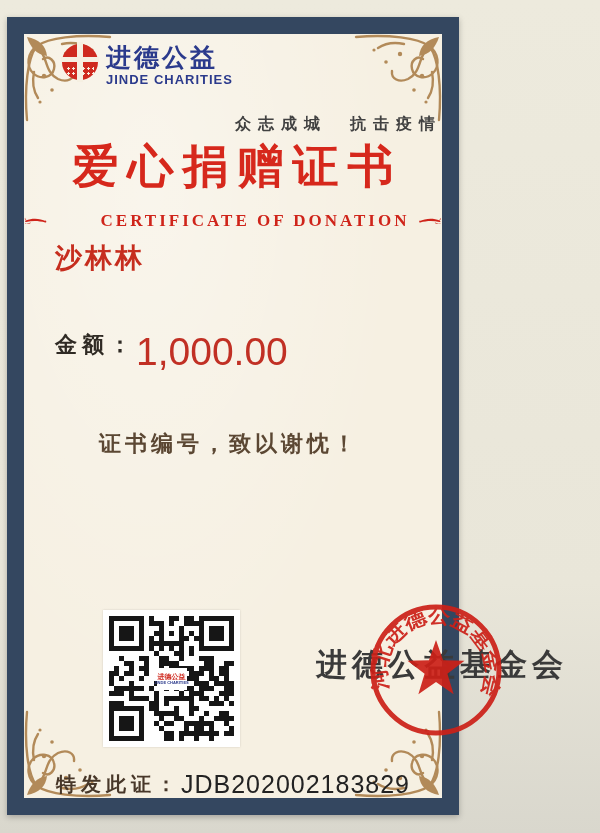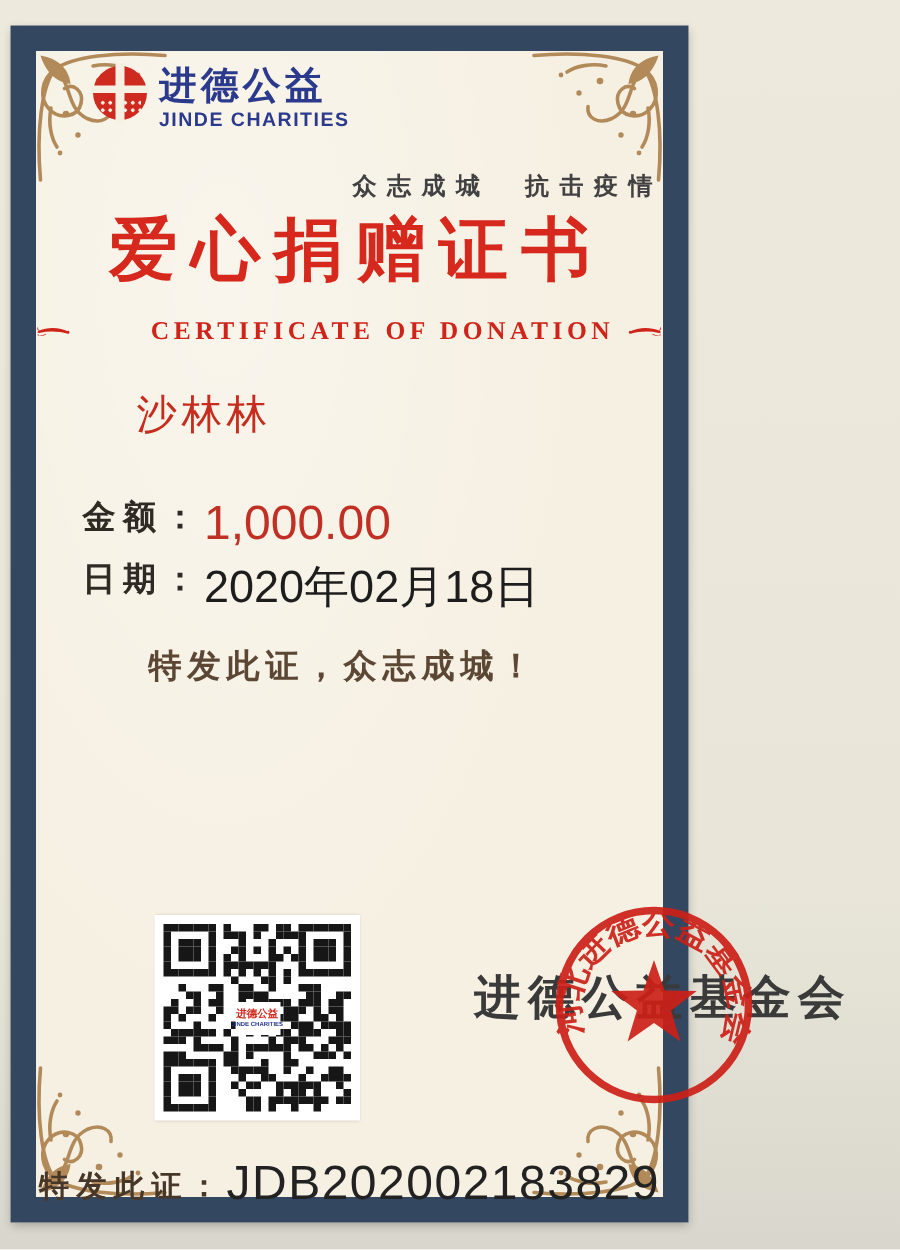--- a/index.html
+++ b/index.html
@@ -38,29 +38,29 @@
       font-size:16px;color:#414141;letter-spacing:7px;}
   .title{position:absolute;left:0;width:100%;top:102px;text-align:center;
       font-family:"Liberation Serif","DejaVu Serif",serif;font-weight:bold;
       font-size:46px;color:#d6281c;letter-spacing:9px;text-indent:9px;}
 
   .divider{position:absolute;left:0;width:100%;top:170px;display:flex;
       justify-content:center;align-items:center;gap:10px;}
   .divider-text{font-family:"Liberation Serif","DejaVu Serif",serif;font-weight:bold;
       font-size:17px;color:#cf241a;letter-spacing:3px;white-space:nowrap;margin-left:44px;}
 
-  .recipient{position:absolute;left:31px;top:224px;font-size:27px;font-weight:normal;
-      color:#c62d1e;letter-spacing:3px;margin-left:36px;}
+  .recipient{position:absolute;left:31px;top:206px;font-size:27px;font-weight:bold;
+      color:#c62d1e;letter-spacing:3px;}
 
   .field-row{position:absolute;left:31px;display:flex;align-items:flex-start;}
   .row-amount{top:296px;}
   .row-date{top:337px;}
   .field-label{font-family:"Liberation Serif","DejaVu Serif",serif;font-weight:600;
       font-size:22px;color:#2f2a24;letter-spacing:5px;}
-  .amount-value{font-size:32px;color:#c13024;}
+  .amount-value{font-size:39px;color:#c13024;}
   .date-value{font-size:30px;color:#1d1d1d;}
 
   .body-text{position:absolute;left:31px;right:28px;top:388px;
       font-family:"Liberation Serif","DejaVu Serif",serif;font-weight:600;
       font-size:22px;color:#5b4733;letter-spacing:4px;line-height:44px;
       text-align:justify;}
   .body-text p{margin:0;text-indent:2em;}
 
   .qr{position:absolute;left:79px;top:576px;width:137px;height:137px;background:#ffffff;
       box-sizing:border-box;padding:6px;box-shadow:0 0 2px rgba(0,0,0,.15);}
@@ -74,21 +74,21 @@
   .qr-logo .mini-en{font-size:4px;font-weight:bold;color:#2b3a8c;line-height:4px;white-space:nowrap;}
 
   .org-name{position:absolute;left:292px;top:610px;
       font-family:"Liberation Serif","DejaVu Serif",serif;font-weight:600;
       font-size:31px;color:#3a3a3a;letter-spacing:5px;white-space:nowrap;}
   .seal{position:absolute;left:336px;top:560px;width:152px;height:152px;opacity:.92;}
 
   .cert-no{position:absolute;left:0;width:100%;top:736px;text-align:center;}
   .cert-no-label{font-family:"Liberation Serif","DejaVu Serif",serif;font-weight:600;
       font-size:20px;color:#473729;letter-spacing:5px;vertical-align:2px;}
-  .cert-no-value{font-size:32px;color:#222222;letter-spacing:1px;}
+  .cert-no-value{font-size:25px;color:#222222;letter-spacing:1px;}
 </style>
 </head>
 <body>
 
 <div class="stage">
   <div class="certificate">
     <div class="inner">
 
       <svg class="corner tl" viewBox="0 0 92 92">
         <g fill="none" stroke="#b28a59" stroke-width="2.4" stroke-linecap="round">
@@ -199,27 +199,23 @@
           </g>
         </svg>
       </div>
 
       <div class="recipient">沙林林</div>
 
       <div class="field-row row-amount">
         <span class="field-label">金额：</span>
         <span class="amount-value">1,000.00</span>
       </div>
-      <div class="field-row row-date">
-        <span class="field-label">日期：</span>
-        <span class="date-value">2020年02月18日</span>
-      </div>
 
       <div class="body-text">
-        <p>特发此证，众志成城！</p>
+        <p>证书编号，致以谢忱！</p>
       </div>
 
       <div class="qr">
         <div class="qr-grid">
             <div class="on"></div>
             <div class="on"></div>
             <div class="on"></div>
             <div class="on"></div>
             <div class="on"></div>
             <div class="on"></div>

